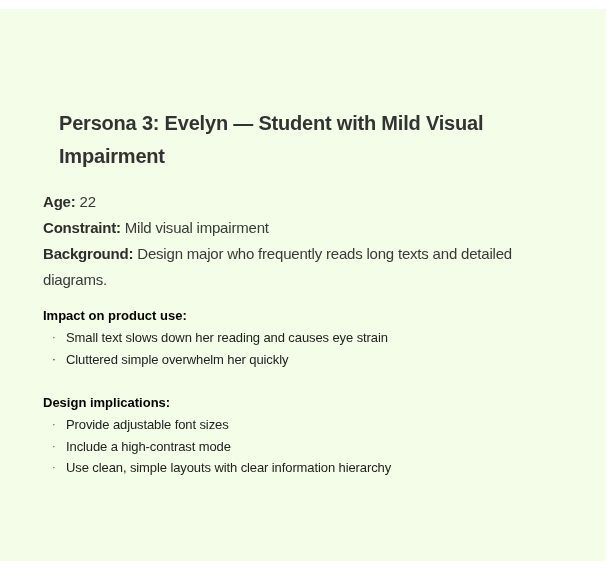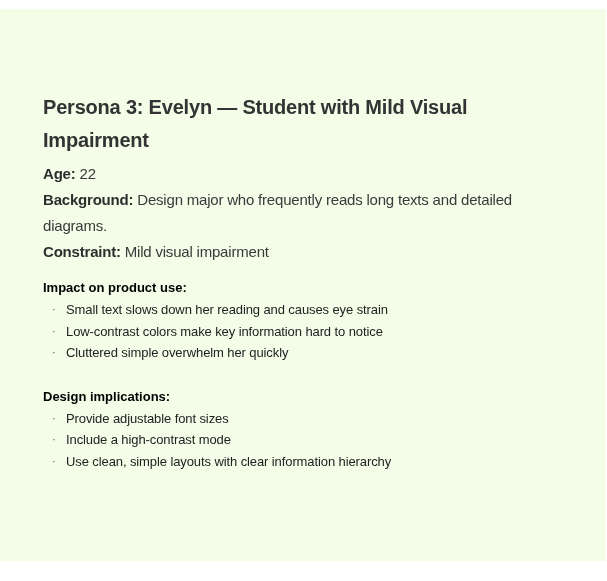--- a/index.html
+++ b/index.html
@@ -22,21 +22,21 @@
       height: 552px;
       background: #f4fde8;
     }
     .content {
       position: absolute;
       left: 43px;
       top: 82px;
       width: 530px;
     }
     .title {
-      margin: 0;
+      margin: 16px;
       font-size: 20px;
       line-height: 33px;
       font-weight: bold;
       color: #333333;
       letter-spacing: -0.2px;
     }
     .facts {
       margin-top: 4px;
       font-size: 15px;
       line-height: 26px;
@@ -79,29 +79,29 @@
   </style>
 </head>
 <body>
 
 <div class="card">
   <div class="content">
     <h2 class="title">Persona 3: Evelyn — Student with Mild Visual Impairment</h2>
 
     <div class="facts">
       <span class="fact-line"><span class="fact-label">Age:</span><span> 22</span></span>
+      <span class="fact-line"><span class="fact-label">Constraint:</span><span> Mild visual impairment</span></span>
       <span class="fact-line"><span class="fact-label">Background:</span><span> Design major who frequently reads long texts and detailed diagrams.</span></span>
-      <span class="fact-line"><span class="fact-label">Constraint:</span><span> Mild visual impairment</span></span>
     </div>
 
     <div class="section">
       <div class="section-heading">Impact on product use:</div>
       <ul class="bullets">
         <li class="bullet"><span class="bullet-dot">·</span><span>Small text slows down her reading and causes eye strain</span></li>
-        <li class="bullet"><span class="bullet-dot">·</span><span>Low-contrast colors make key information hard to notice</span></li>
+        <li class="bullet"><span class="bullet-dot">·</span></li>
         <li class="bullet"><span class="bullet-dot">·</span><span>Cluttered simple overwhelm her quickly</span></li>
       </ul>
     </div>
 
     <div class="section">
       <div class="section-heading">Design implications:</div>
       <ul class="bullets">
         <li class="bullet"><span class="bullet-dot">·</span><span>Provide adjustable font sizes</span></li>
         <li class="bullet"><span class="bullet-dot">·</span><span>Include a high-contrast mode</span></li>
         <li class="bullet"><span class="bullet-dot">·</span><span>Use clean, simple layouts with clear information hierarchy</span></li>

